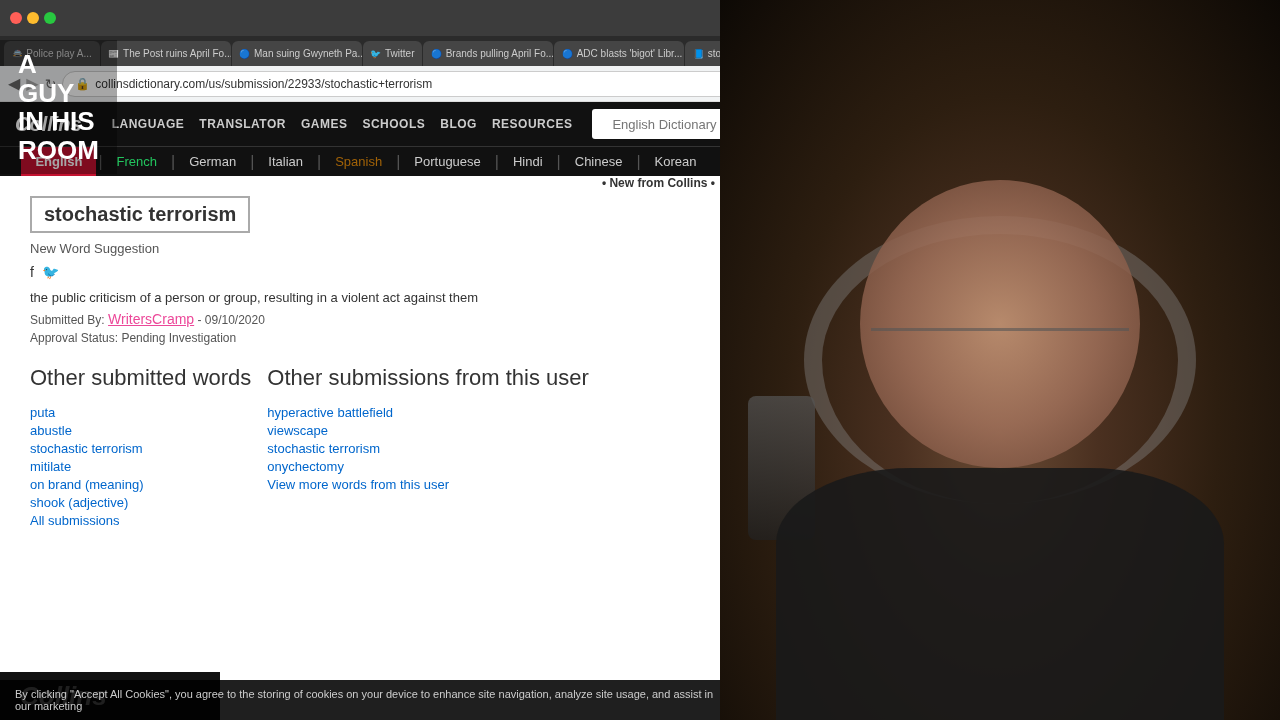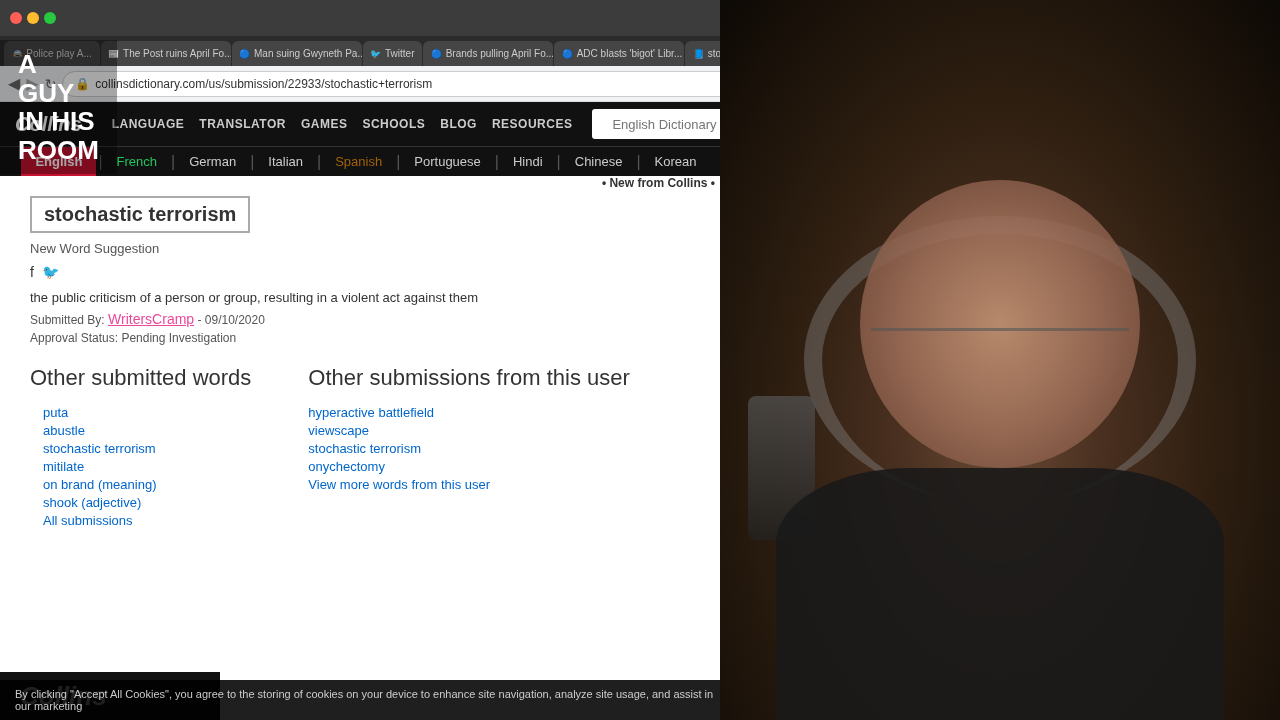--- a/index.html
+++ b/index.html
@@ -139,25 +139,25 @@
       <a style="color:#ec4899;text-decoration:underline;font-size:14px;margin-top:19px;">WritersCramp</a>
       <span> - <span>09/10/2020</span></span>
     </div>
 
     <div style="font-size:12px;color:#555;margin-bottom:20px;">
       <span>Approval Status:</span>
       <span>Pending Investigation</span>
     </div>
 
     
-    <div style="display:flex;gap:57px;">
+    <div style="display:flex;gap:16px;">
 
       <div>
         <h3 style="font-size:22px;color:#333;font-weight:normal;margin-bottom:12px;line-height:1.2;">Other submitted words</h3>
-        <ul style="list-style:none;margin-left:13px;">
+        <ul style="list-style:none;">
           <li><a style="color:#0066cc;text-decoration:none;font-size:13px;">puta</a></li>
           <li><a style="color:#0066cc;text-decoration:none;font-size:13px;">abustle</a></li>
           <li><a style="color:#0066cc;text-decoration:none;font-size:13px;">stochastic terrorism</a></li>
           <li><a style="color:#0066cc;text-decoration:none;font-size:13px;">mitilate</a></li>
           <li><a style="color:#0066cc;text-decoration:none;font-size:13px;">on brand (meaning)</a></li>
           <li><a style="color:#0066cc;text-decoration:none;font-size:13px;">shook (adjective)</a></li>
           <li><a style="color:#0066cc;text-decoration:none;font-size:13px;">All submissions</a></li>
         </ul>
       </div>
 

